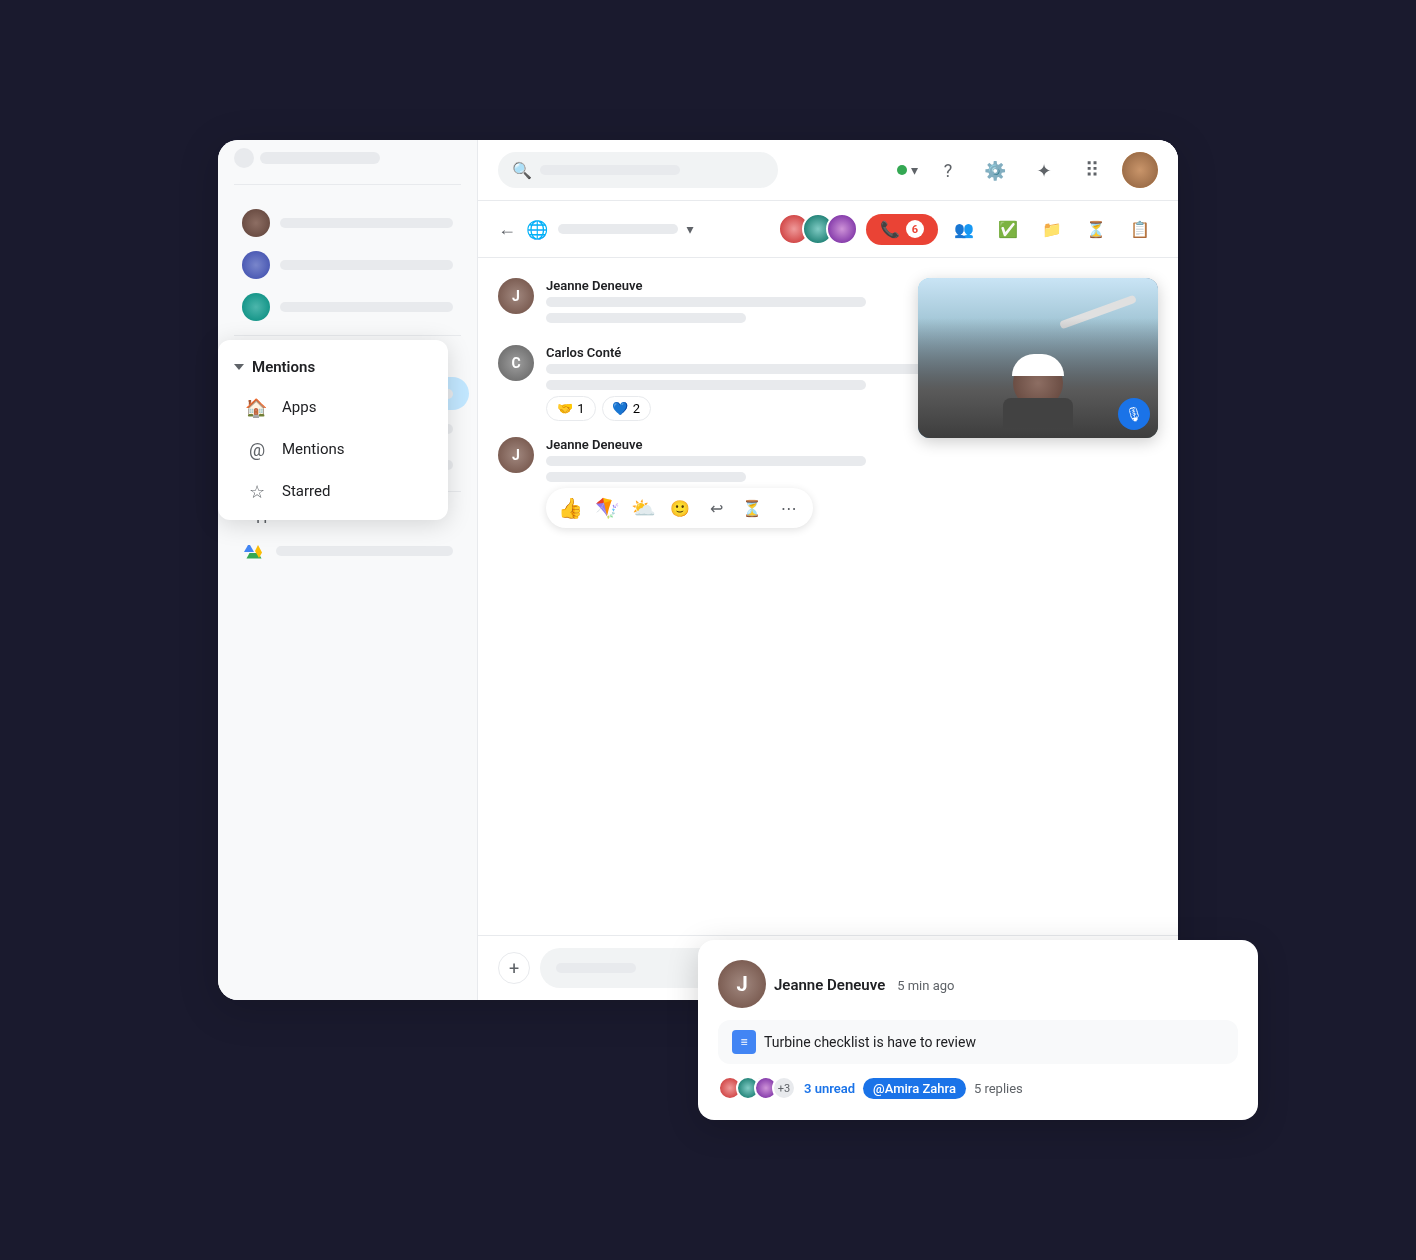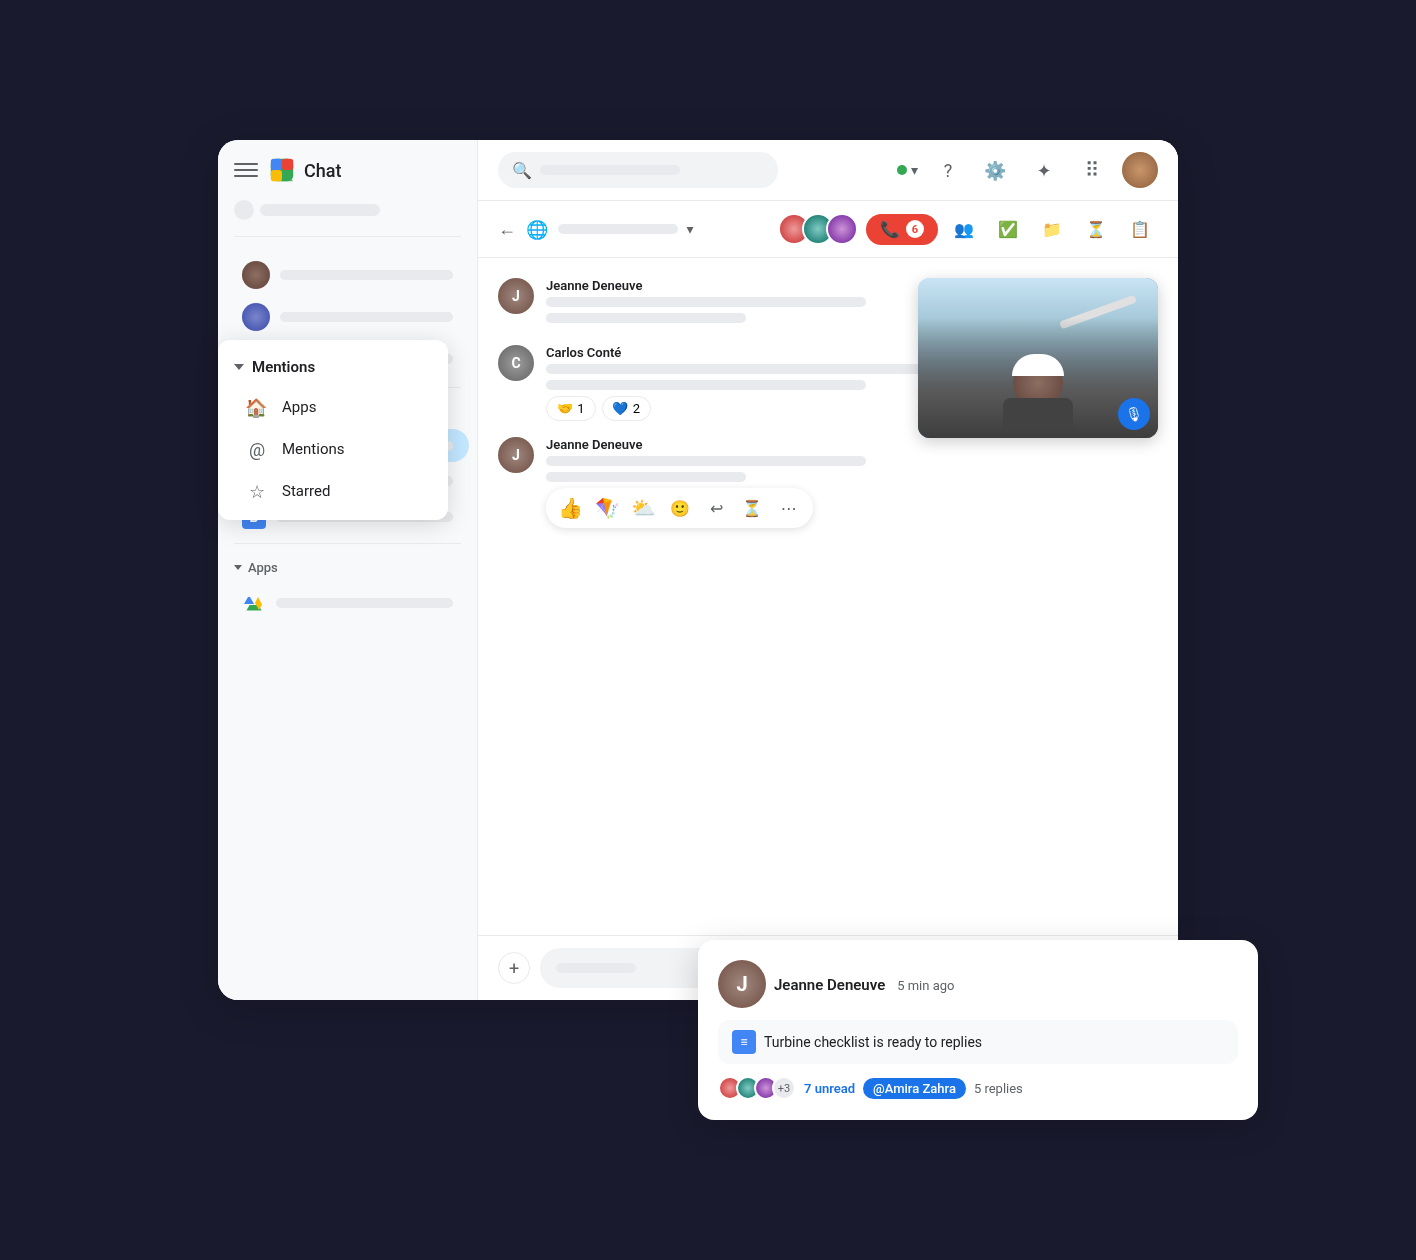--- a/index.html
+++ b/index.html
@@ -724,37 +724,20 @@
   </style>
 </head>
 <body>
 
 <div class="app-container">
 
   <div class="main-window">
 
     <div class="sidebar">
 
-      <div class="sidebar-header">
-        <div class="hamburger-icon">
-          <span></span>
-            <span></span>
-            <span></span>
-        </div>
-        <div class="chat-logo">
-          <svg class="chat-logo-icon" viewBox="0 0 40 40">
-            <rect x="4" y="4" width="32" height="32" rx="8" fill="#34a853"></rect>
-            <rect x="4" y="4" width="16" height="16" rx="4" fill="#4285f4"></rect>
-            <rect x="4" y="20" width="16" height="16" rx="4" fill="#fbbc05"></rect>
-            <rect x="20" y="4" width="16" height="16" rx="4" fill="#ea4335"></rect>
-            <path d="M20 20 L36 36 L20 36 Z" fill="#34a853" opacity="0.8"></path>
-          </svg>
-          <span class="chat-title">Chat</span>
-        </div>
-      </div>
 
       <div class="new-chat-btn">
         <div class="new-chat-icon"></div>
         <div class="new-chat-bar"></div>
       </div>
 
       <div class="sidebar-divider"></div>
 
       <div class="sidebar-nav">
 
@@ -969,28 +952,28 @@
       <div class="notification-person-img" style="font-size:20px;">J</div>
       <div>
         <span class="notification-sender">Jeanne Deneuve</span>
         <span class="notification-time">5 min ago</span>
       </div>
     </div>
 
 
     <div class="notification-attachment">
       <div class="doc-icon">≡</div>
-      <span>Turbine checklist  is ready to replies</span>
+      <span>Turbine checklist  is have to review</span>
     </div>
 
     <div class="notification-footer">
       <div class="reply-avatars">
         <div class="reply-avatar notif-av1" style="background:radial-gradient(circle,#ef9a9a,#c62828);"></div>
         <div class="reply-avatar notif-av2" style="background:radial-gradient(circle,#80cbc4,#00695c);"></div>
         <div class="reply-avatar notif-av3" style="background:radial-gradient(circle,#ce93d8,#6a1b9a);"></div>
         <div class="plus-count">+3</div>
       </div>
-      <span class="unread-badge">7 unread</span>
+      <span class="unread-badge">3 unread</span>
       <span class="mention-badge">@Amira Zahra</span>
       <span class="replies-text">5 replies</span>
     </div>
   </div>
 </div>
 
 </body></html>

